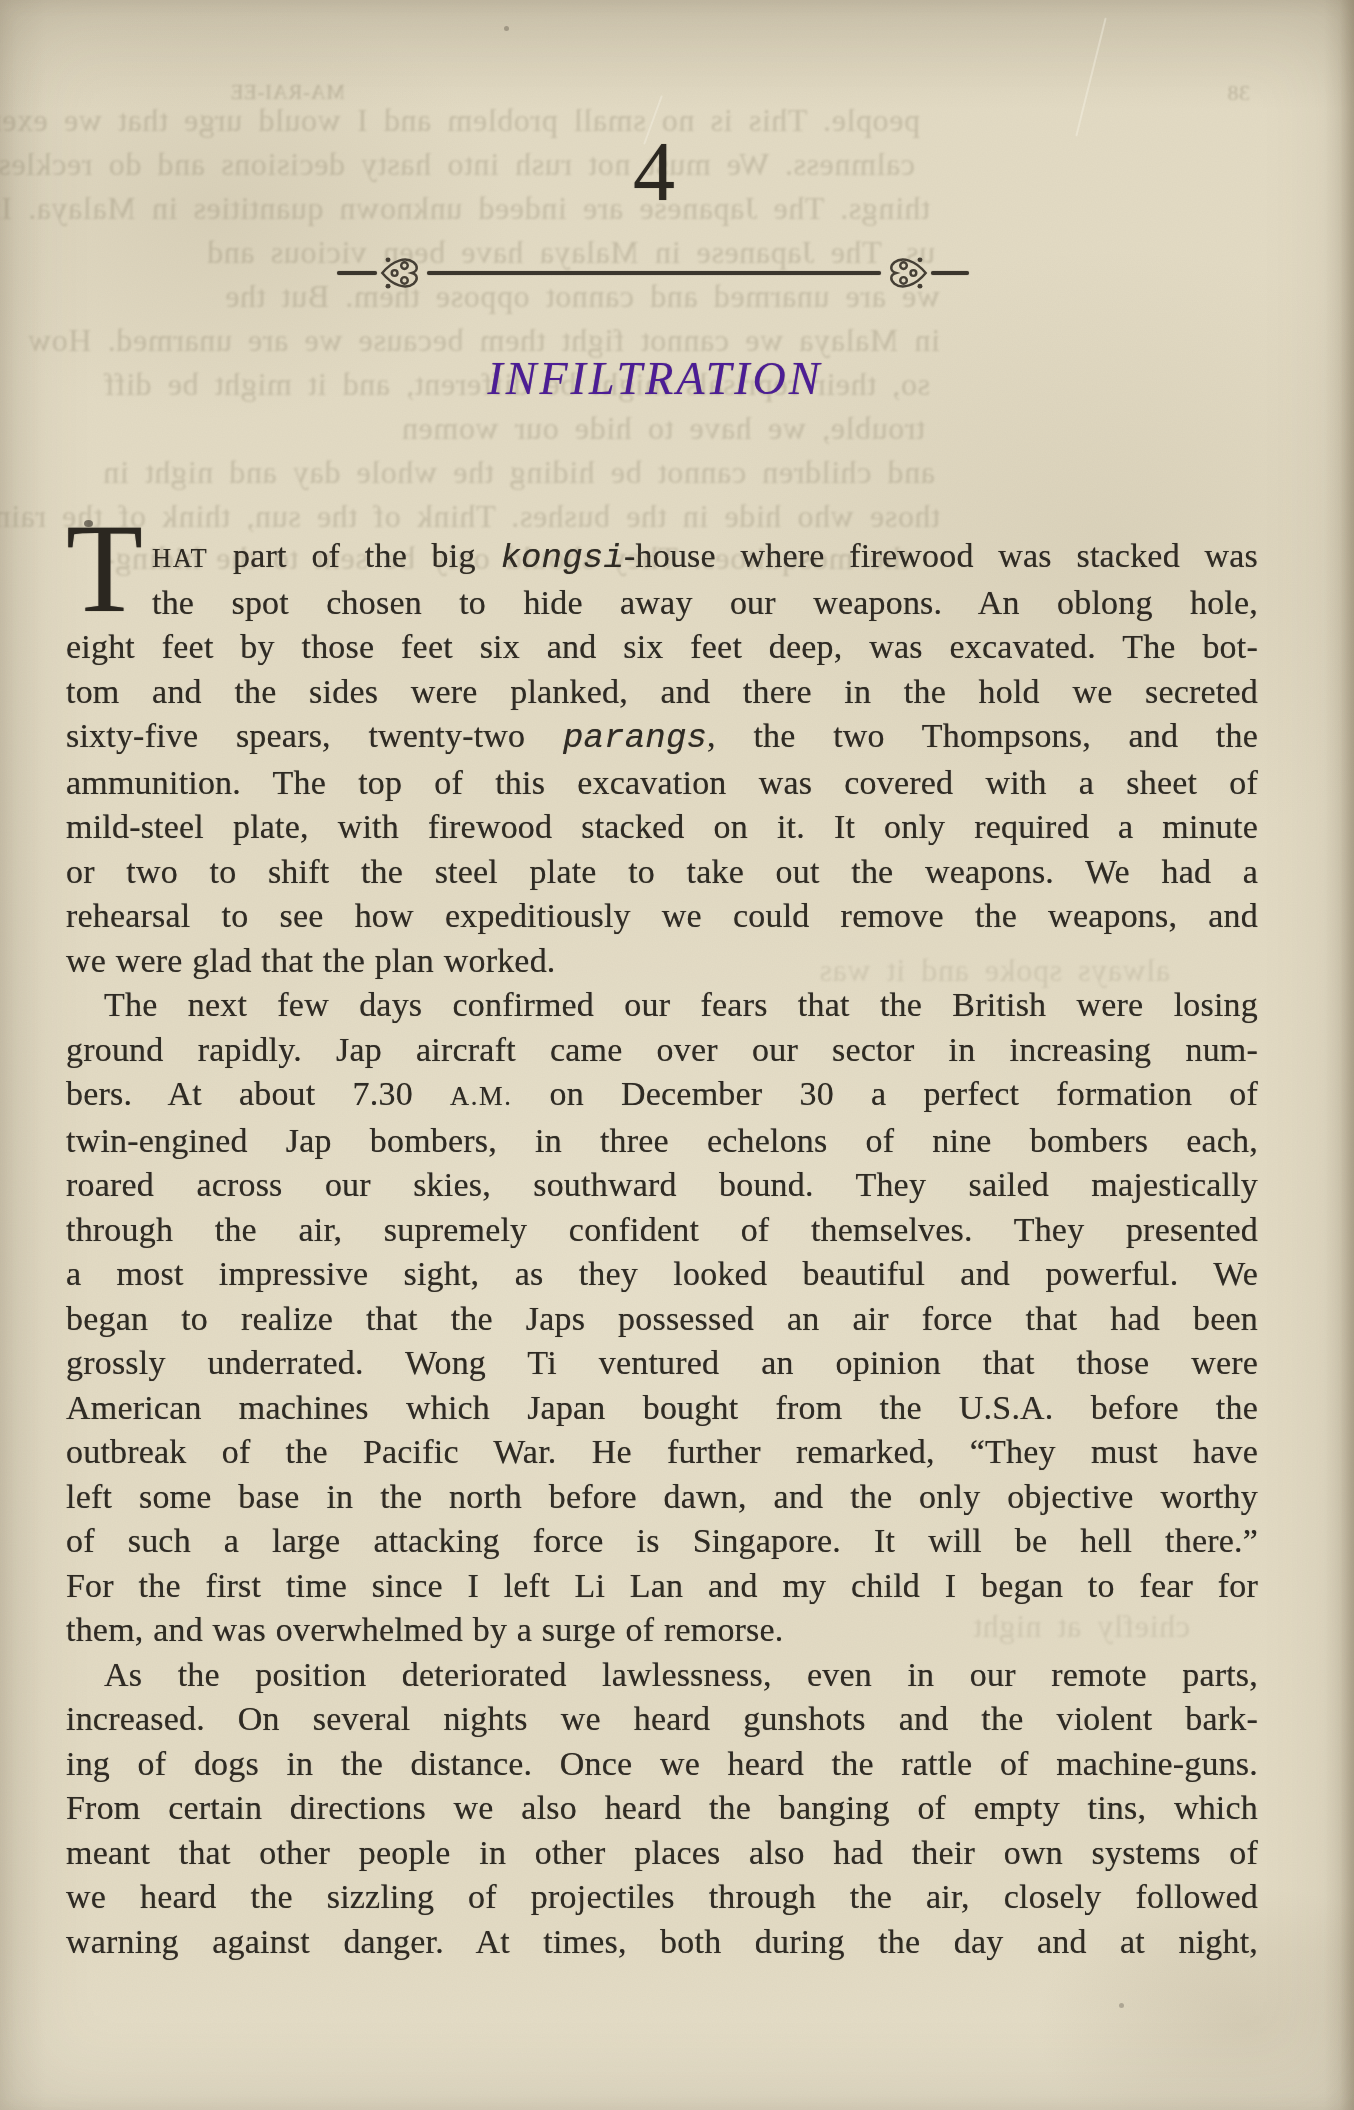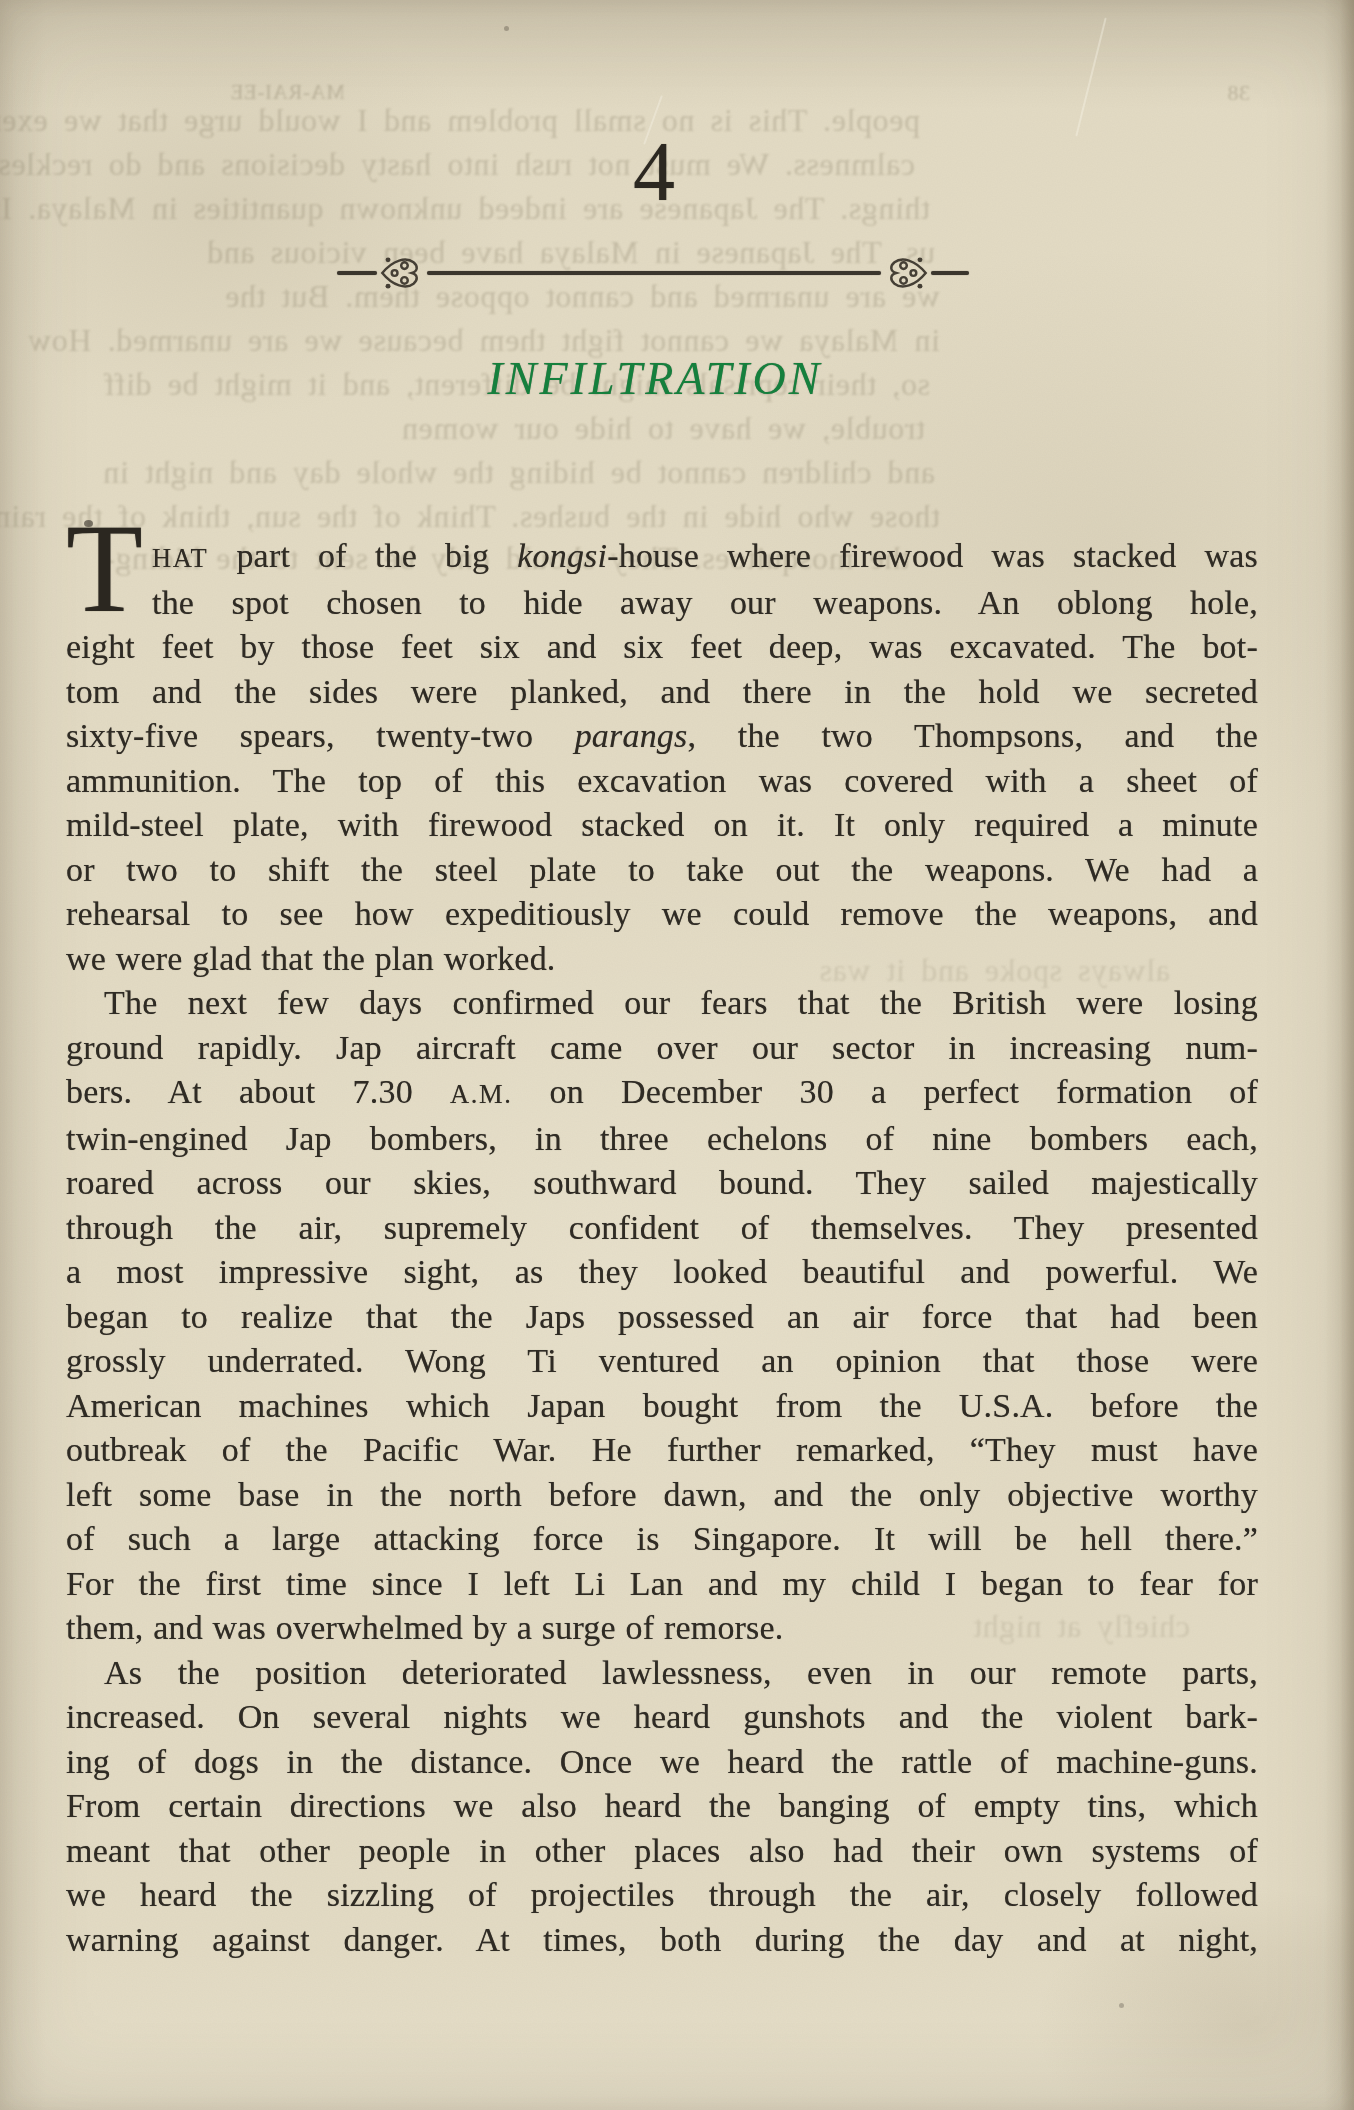--- a/index.html
+++ b/index.html
@@ -51,40 +51,40 @@
   .rule-seg{height:4px;background:#3b362d;border-radius:2px;box-shadow:0 0 1px rgba(59,54,45,.7);}
   .seg-a{width:40px;}
   .seg-mid{flex:1;}
   .seg-c{width:38px;}
   .orn{flex:0 0 auto;margin:0 2px;}
   .orn.flip{transform:scaleX(-1);}
 
   .chapter-title{
     position:absolute;left:0;top:352px;width:1310px;z-index:5;
     text-align:center;font-style:italic;font-size:46px;letter-spacing:3px;
-    color:#15803d;text-shadow:0 0 1px rgba(44,40,33,.5);
+    color:#4c1d95;text-shadow:0 0 1px rgba(44,40,33,.5);
     font-family:"Liberation Serif","DejaVu Serif",serif;
   }
 
   .body-text{
     position:absolute;left:66px;top:534px;width:1192px;z-index:5;
     font-size:34px;line-height:44.5px;letter-spacing:.2px;word-spacing:1px;
     text-shadow:0 0 .7px rgba(47,43,36,.6);
   }
   .para{position:relative;margin:0;}
   .line{text-align:justify;text-align-last:justify;}
   .line.lastline{text-align-last:left;}
   .line.findent{text-indent:38px;}
   .line.dcind{padding-left:86px;}
   .dropcap{
     position:absolute;left:0;top:-13px;
     font-size:126px;line-height:96px;color:#2b2720;
     text-shadow:0 0 1px rgba(43,39,32,.6);
   }
-  .i{font-style:italic;}
+  .i{font-style:italic;font-family:Liberation Mono, monospace;}
   .sc{font-size:.78em;letter-spacing:.06em;}
 
   
   .speck{position:absolute;border-radius:50%;background:rgba(52,46,38,.6);z-index:6;}
   .scratch{position:absolute;background:rgba(252,249,238,.7);z-index:6;border-radius:2px;}
 </style>
 </head>
 <body>
 
 <div class="page">

